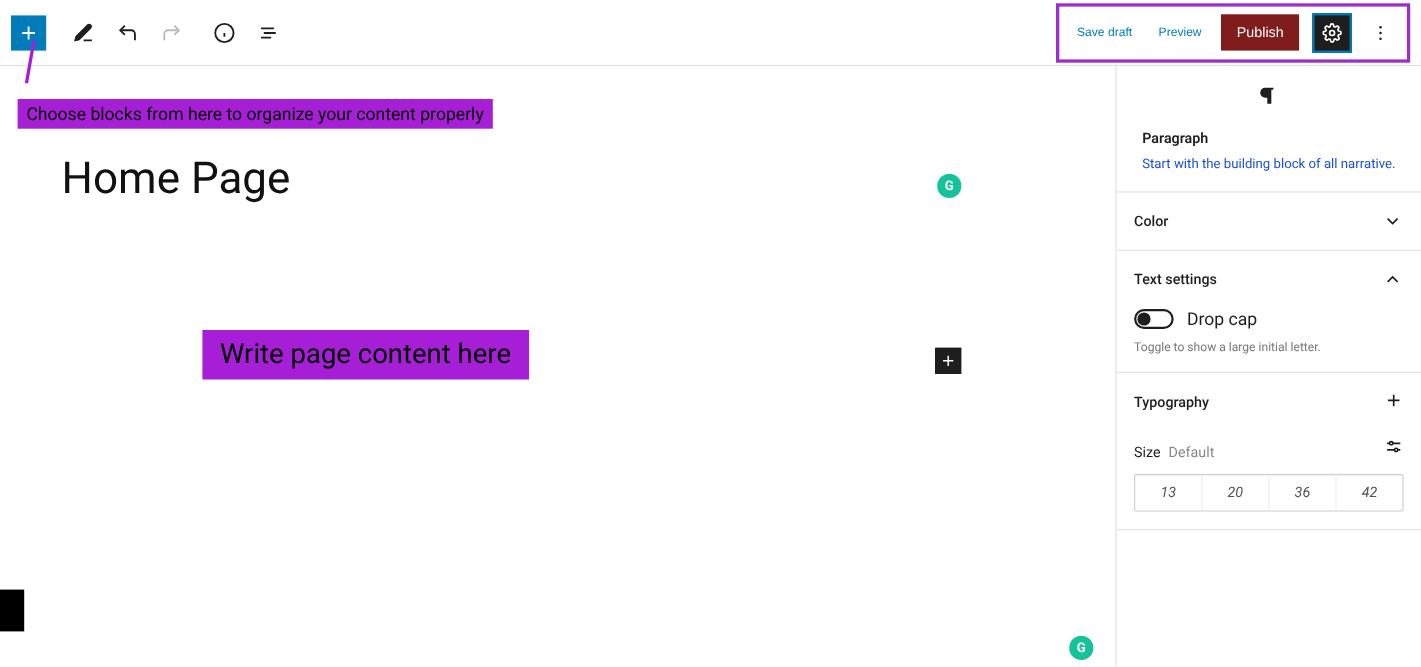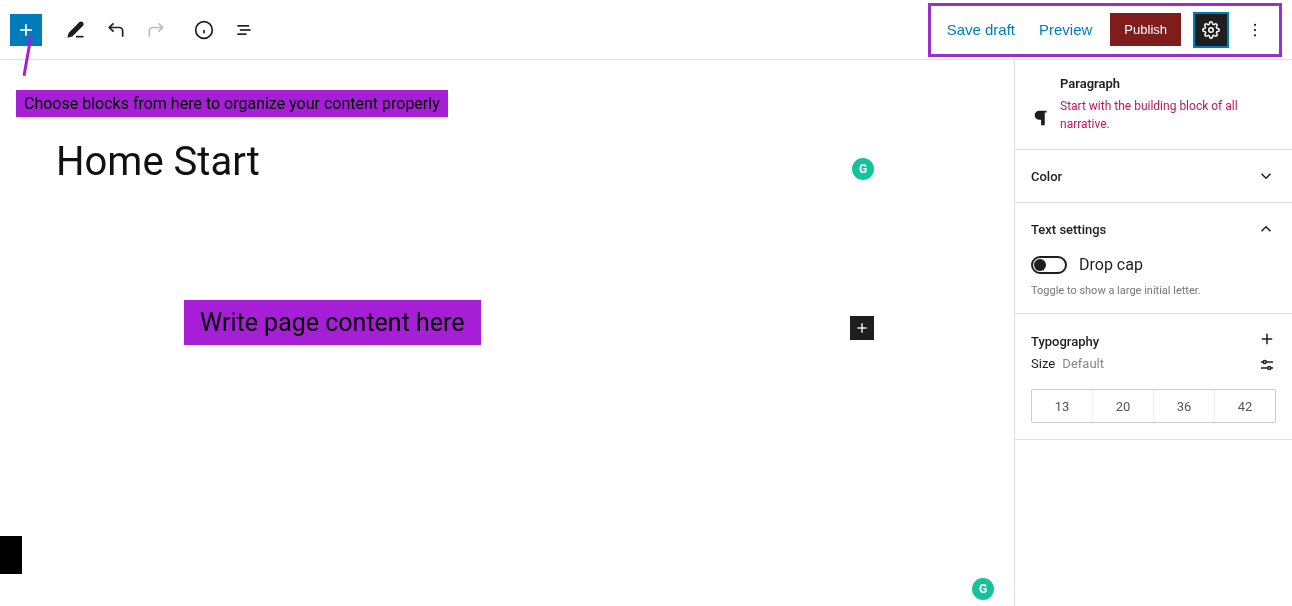--- a/index.html
+++ b/index.html
@@ -5,21 +5,21 @@
 * { box-sizing: border-box; margin: 0; padding: 0; }
 body { font-family: -apple-system, BlinkMacSystemFont, "Segoe UI", Roboto, sans-serif; background: #fff; color: #1e1e1e; width: 1292px; height: 606px; overflow: hidden; position: relative; }
 
 
 .top-toolbar { height: 60px; display: flex; align-items: center; padding: 0 10px; border-bottom: 1px solid #e0e0e0; }
 .top-left { display: flex; align-items: center; gap: 4px; }
 .add-block-btn { width: 32px; height: 32px; background: #007cba; color: #fff; display: inline-flex; align-items: center; justify-content: center; cursor: pointer; }
 .tool-btn { width: 36px; height: 36px; display: inline-flex; align-items: center; justify-content: center; cursor: pointer; color: #1e1e1e; }
 .tool-btn.disabled { color: #bbb; cursor: default; }
 .top-right { margin-left: auto; display: flex; align-items: center; gap: 12px; border: 3px solid #9b2fce; padding: 6px 10px; }
-.link-btn { color: #007cba; background: none; border: none; cursor: pointer; font-size: 15px; padding: 6px 6px; }
+.link-btn { color: #007cba; background: none; border: none; cursor: pointer; font-size: 11px; padding: 6px 6px; }
 .publish-btn { background: #7f1d1d; color: #fff; border: none; padding: 9px 14px; cursor: pointer; font-size: 13px; }
 .settings-btn { width: 36px; height: 36px; background: #1e1e1e; color: #fff; display: inline-flex; align-items: center; justify-content: center; cursor: pointer; border: 2px solid #007cba; }
 .more-btn { width: 28px; height: 36px; display: inline-flex; align-items: center; justify-content: center; cursor: pointer; }
 
 
 .editor-wrap { display: flex; height: calc(100% - 60px); }
 .editor-canvas { flex: 1; position: relative; padding: 0; }
 .annotation-1 { position: absolute; left: 16px; top: 30px; background: #a61fd6; color: #000; padding: 4px 8px; font-size: 16px; }
 .annotation-line { position: absolute; left: 26px; top: -24px; width: 3px; height: 40px; background: #a61fd6; transform: rotate(10deg); }
 .page-title { font-size: 40px; font-weight: 400; margin: 78px 0 0 56px; color: #111; }
@@ -31,40 +31,40 @@
 .add-block-small { position: absolute; right: 140px; top: 256px; width: 24px; height: 24px; background: #1e1e1e; color: #fff; display:flex; align-items:center; justify-content:center; cursor:pointer; }
 .black-tab { position: absolute; left: 0; top: 476px; width: 22px; height: 38px; background: #000; }
 
 
 .sidebar { width: 278px; border-left: 1px solid #e0e0e0; display: flex; flex-direction: column; overflow-y: auto; }
 .sidebar-tabs { display: flex; align-items: center; border-bottom: 1px solid #e0e0e0; padding: 0 16px; height: 48px; position: relative; }
 .sidebar-tab { padding: 14px 10px; font-size: 13px; color: #555; cursor: pointer; }
 .sidebar-tab.active { color: #007cba; font-weight: 500; border-bottom: 3px solid #007cba; }
 .sidebar-close { margin-left: auto; cursor: pointer; padding: 6px; }
 .panel { border-bottom: 1px solid #e0e0e0; padding: 16px; }
-.block-info { display: flex; gap: 5px; align-items: flex-end; }
+.block-info { display: flex; gap: 17px; align-items: center; flex-direction: column; }
 .block-icon { width: 24px; flex-shrink: 0; }
 .block-title { font-weight: 600; font-size: 13px; margin-bottom: 6px; }
-.block-desc { font-size: 12px; color: #be185d; line-height: 1.5; }
+.block-desc { font-size: 12px; color: #1d4ed8; line-height: 1.5; }
 .panel-header { display: flex; align-items: center; justify-content: space-between; cursor: pointer; }
 .panel-header-title { font-size: 13px; font-weight: 500; }
 .chevron { width: 20px; height: 20px; display:inline-flex; align-items:center; justify-content:center; }
 .toggle-row { display: flex; align-items: center; gap: 12px; margin-top: 16px; }
 .toggle { width: 36px; height: 18px; border: 2px solid #1e1e1e; border-radius: 10px; position: relative; cursor: pointer; }
 .toggle-knob { width: 12px; height: 12px; background: #1e1e1e; border-radius: 50%; position: absolute; left: 1px; top: 1px; }
 .toggle-label { font-size: 16px; }
 .toggle-help { font-size: 11px; color: #777; margin-top: 10px; }
 .typo-header { display: flex; align-items: center; justify-content: space-between; }
 .plus-icon { cursor: pointer; }
-.size-row { display: flex; align-items: flex-start; justify-content: space-between; margin-top: 4px; font-size: 13px; }
+.size-row { display: flex; align-items: flex-end; justify-content: space-between; margin-top: 20px; font-size: 13px; }
 .size-label { color: #1e1e1e; }
 .size-default { color: #888; margin-left: 4px; }
 .sliders-icon { cursor: pointer; }
 .size-presets { display: flex; border: 1px solid #ccc; border-radius: 2px; margin-top: 12px; height: 34px; }
-.size-preset { flex: 1; display: flex; align-items: center; justify-content: center; font-size: 13px; color: #555; cursor: pointer; border-right: 1px solid #eee; }
+.size-preset { flex: 1; display: flex; align-items: center; justify-content: center; font-size: 13px; color: #555; cursor: pointer; border-right: 1px solid #eee; font-style: italic; }
 .size-preset:last-child { border-right: none; }
 </style>
 </head>
 <body>
 
 <div class="top-toolbar">
   <div class="top-left">
     <div class="add-block-btn">
       <svg width="20" height="20" viewBox="0 0 24 24" fill="none" stroke="white" stroke-width="2">
           <line x1="12" y1="5" x2="12" y2="19"></line>
@@ -121,21 +121,21 @@
           <circle cx="12" cy="19" r="1.5"></circle>
         </svg>
     </div>
   </div>
 </div>
 
 <div class="editor-wrap">
   <div class="editor-canvas">
     <div class="annotation-line"></div>
     <div class="annotation-1">Choose blocks from here to organize your content properly</div>
-    <h1 class="page-title">Home Start</h1>
+    <h1 class="page-title">Home Page</h1>
     <div class="annotation-2">Write page content here</div>
     <div class="grammarly-badge">G</div>
     <div class="add-block-small">
       <svg width="16" height="16" viewBox="0 0 24 24" fill="none" stroke="white" stroke-width="2">
           <line x1="12" y1="5" x2="12" y2="19"></line>
           <line x1="5" y1="12" x2="19" y2="12"></line>
         </svg>
     </div>
     <div class="black-tab"></div>
     <div class="grammarly-badge2">G</div>

